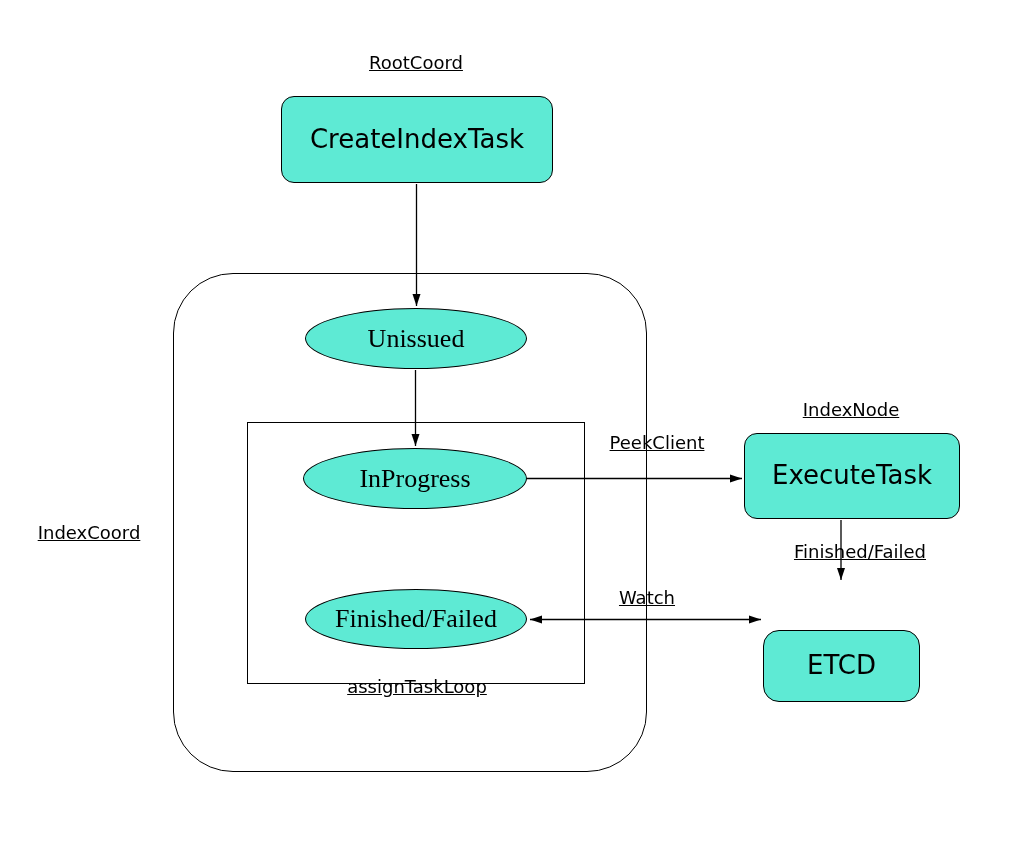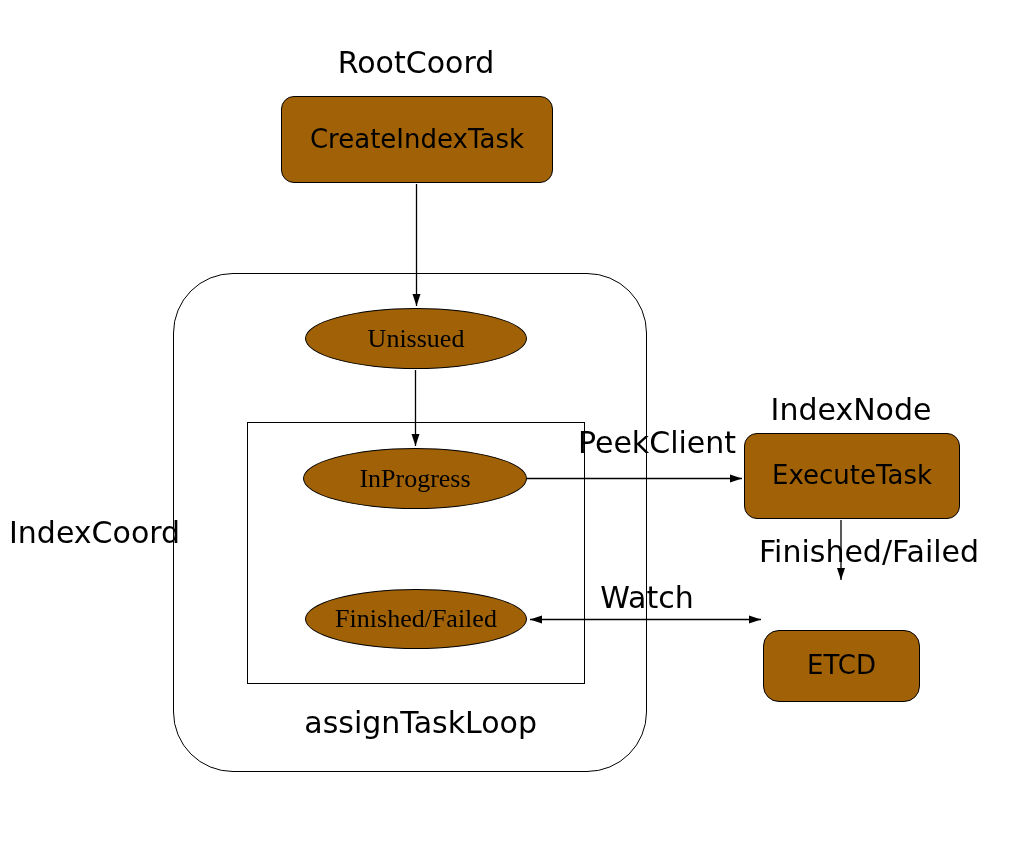--- a/index.html
+++ b/index.html
@@ -21,42 +21,43 @@
     left: 0;
     top: 0;
     width: 1014px;
     height: 848px;
     pointer-events: none;
   }
   .shape {
     position: absolute;
     box-sizing: border-box;
     border: 1.3px solid #000000;
-    background: #a16207;
+    background: #5eead4;
     display: flex;
     align-items: center;
     justify-content: center;
     font-size: 26px;
     line-height: 1.2;
     white-space: nowrap;
   }
   .rounded-box { border-radius: 13px; }
   .ellipse { border-radius: 50%; font-family: Liberation Serif, serif; }
   .group-frame {
     position: absolute;
     box-sizing: border-box;
     border: 1.3px solid #000000;
     background: transparent;
   }
   .lbl {
     position: absolute;
-    font-size: 30px;
+    font-size: 18px;
     line-height: 30px;
     text-align: center;
     white-space: nowrap;
+    text-decoration: underline;
   }
 </style>
 </head>
 <body>
 
 <div class="canvas">
 
   <div class="group-frame" style="left:173px; top:273px; width:474px; height:499px; border-radius:60px;"></div>
   <div class="group-frame" style="left:247px; top:422px; width:338px; height:262px;"></div>
 
@@ -96,21 +97,21 @@
   <div class="shape rounded-box" style="left:763px; top:582px; width:157px; height:72px; border-radius:16px;margin-top:48px;">
     <span>ETCD</span>
   </div>
 
   <div class="lbl" style="left:316px; top:48px; width:200px;">RootCoord</div>
 
   <div class="lbl" style="left:9px; top:508px; width:160px;margin-top:10px;">IndexCoord</div>
 
   <div class="lbl" style="left:751px; top:395px; width:200px;">IndexNode</div>
 
-  <div class="lbl" style="left:297px; top:708px; width:240px;text-align:right;">assignTaskLoop</div>
+  <div class="lbl" style="left:297px; top:672px; width:240px;">assignTaskLoop</div>
 
   <div class="lbl" style="left:557px; top:428px; width:200px;">PeekClient</div>
 
   <div class="lbl" style="left:759px; top:537px; width:202px;">Finished/Failed</div>
 
   <div class="lbl" style="left:567px; top:583px; width:160px;">Watch</div>
 
 </div>
 
 </body></html>

